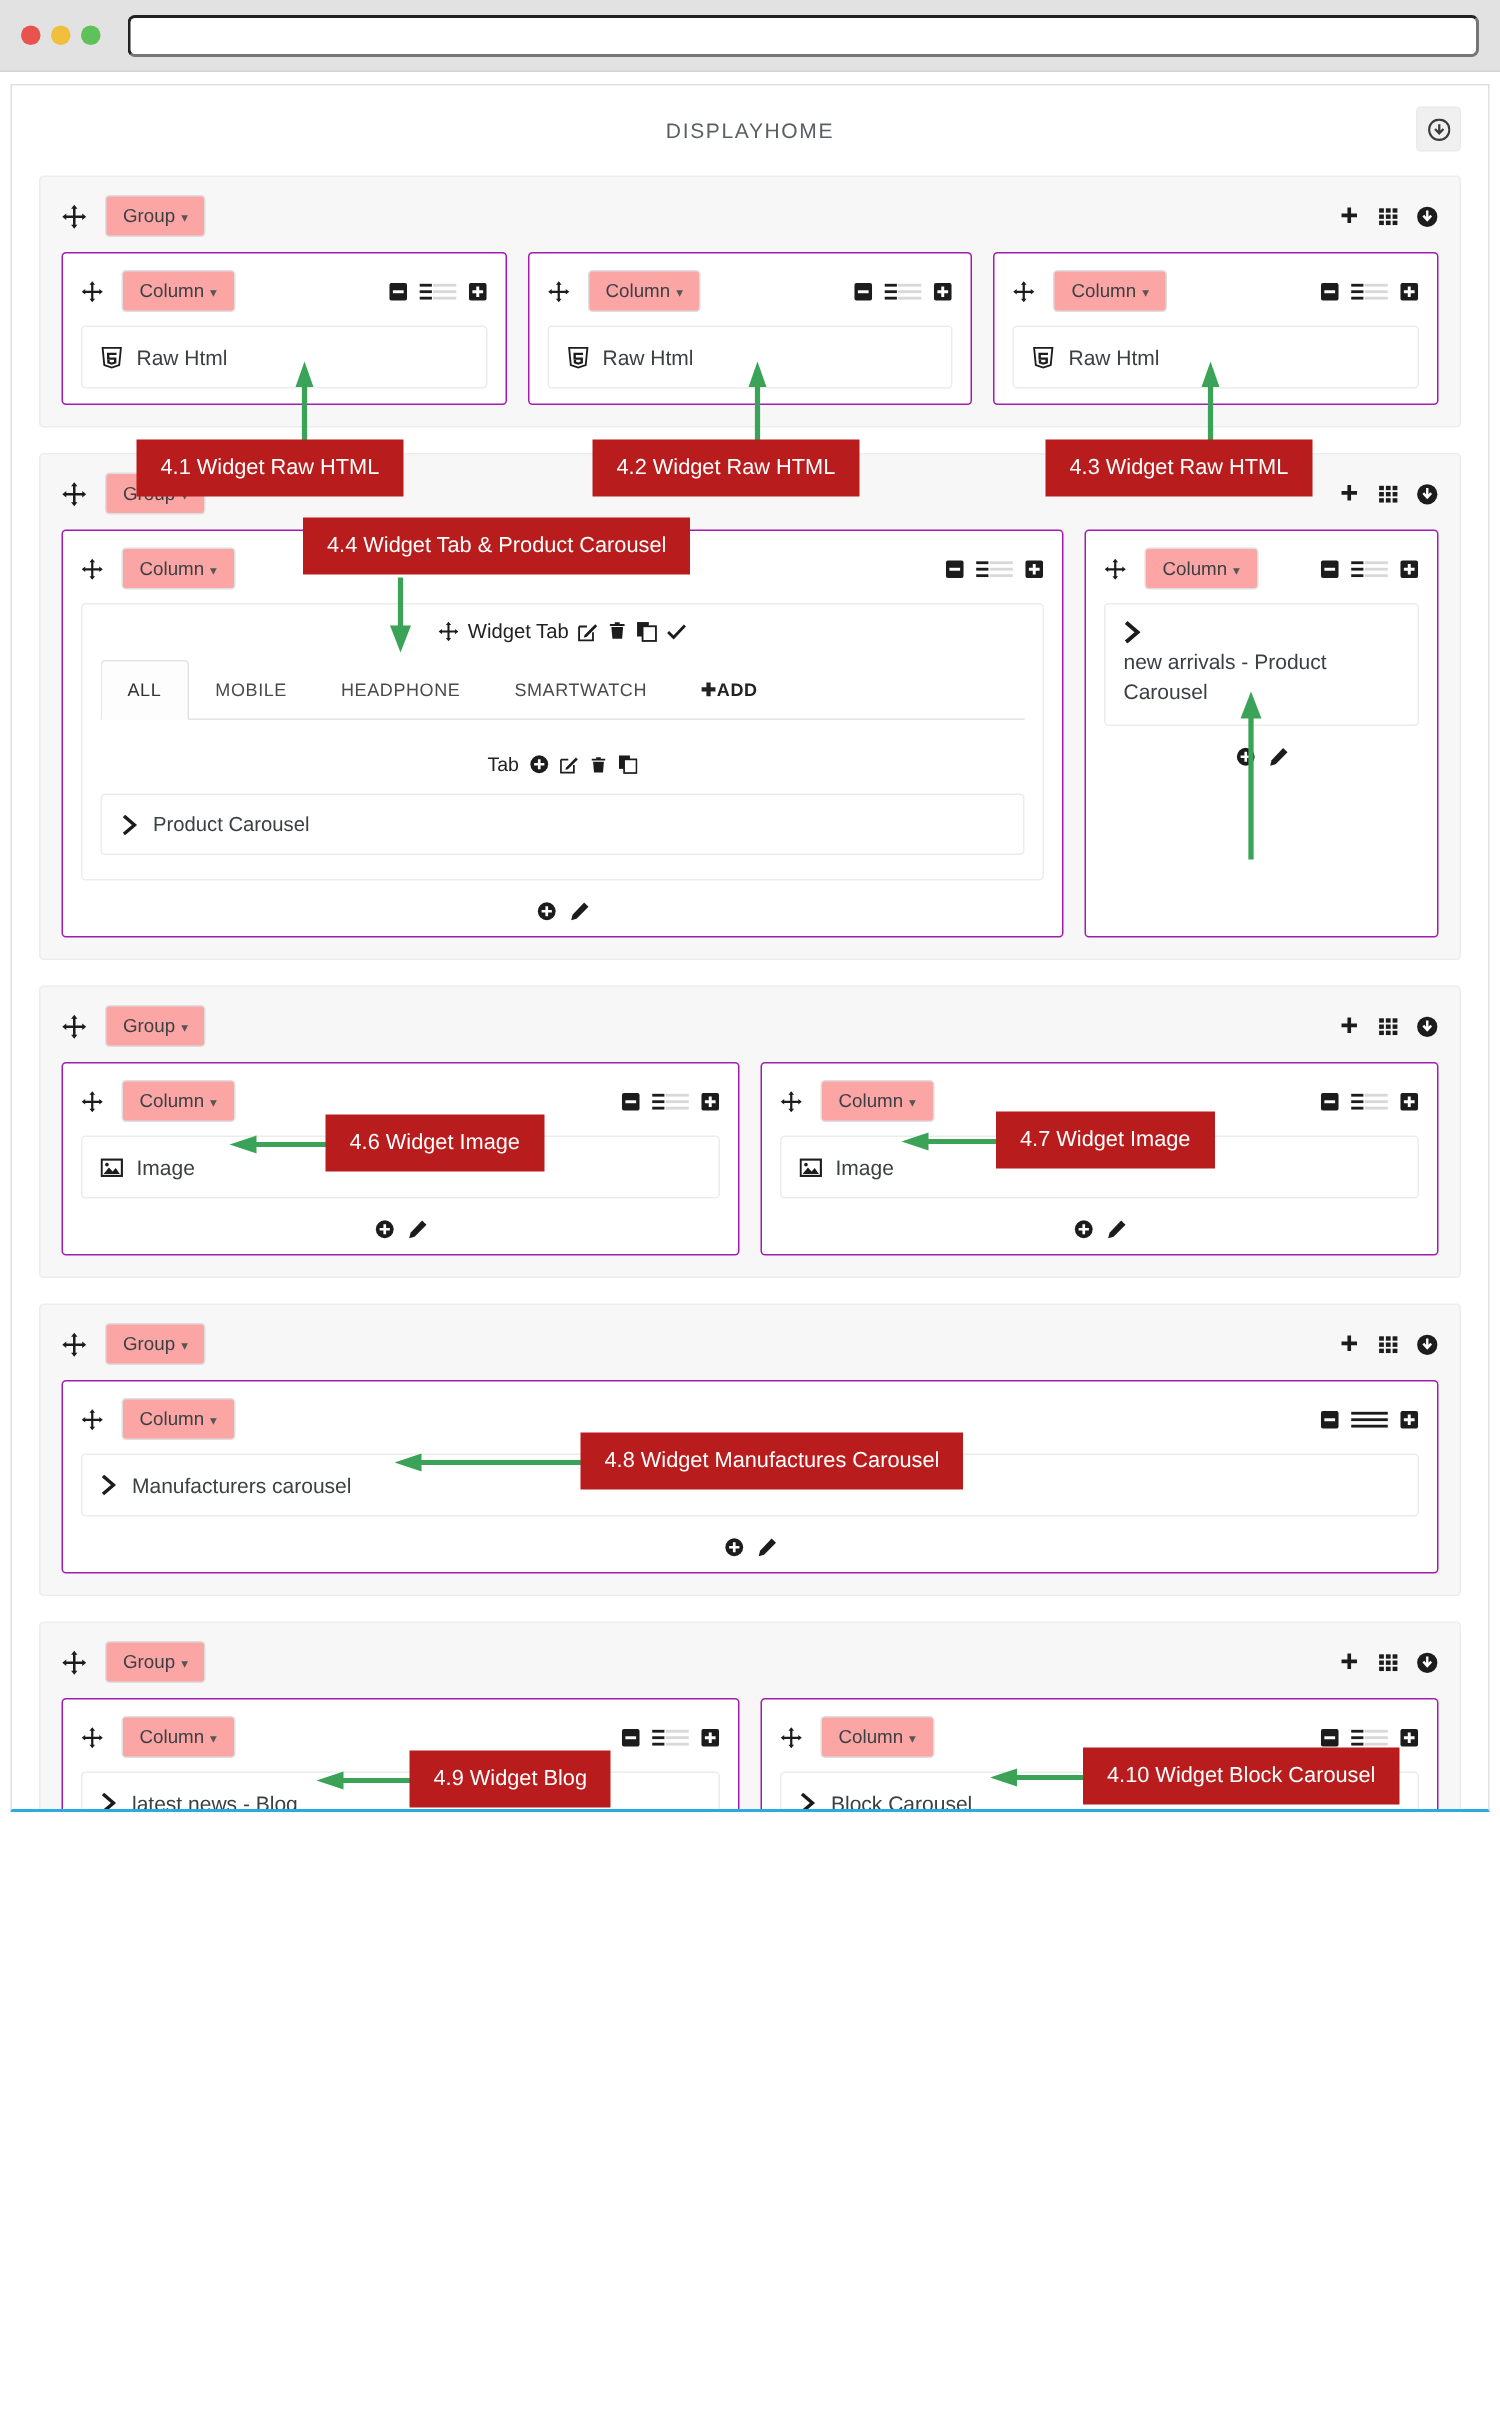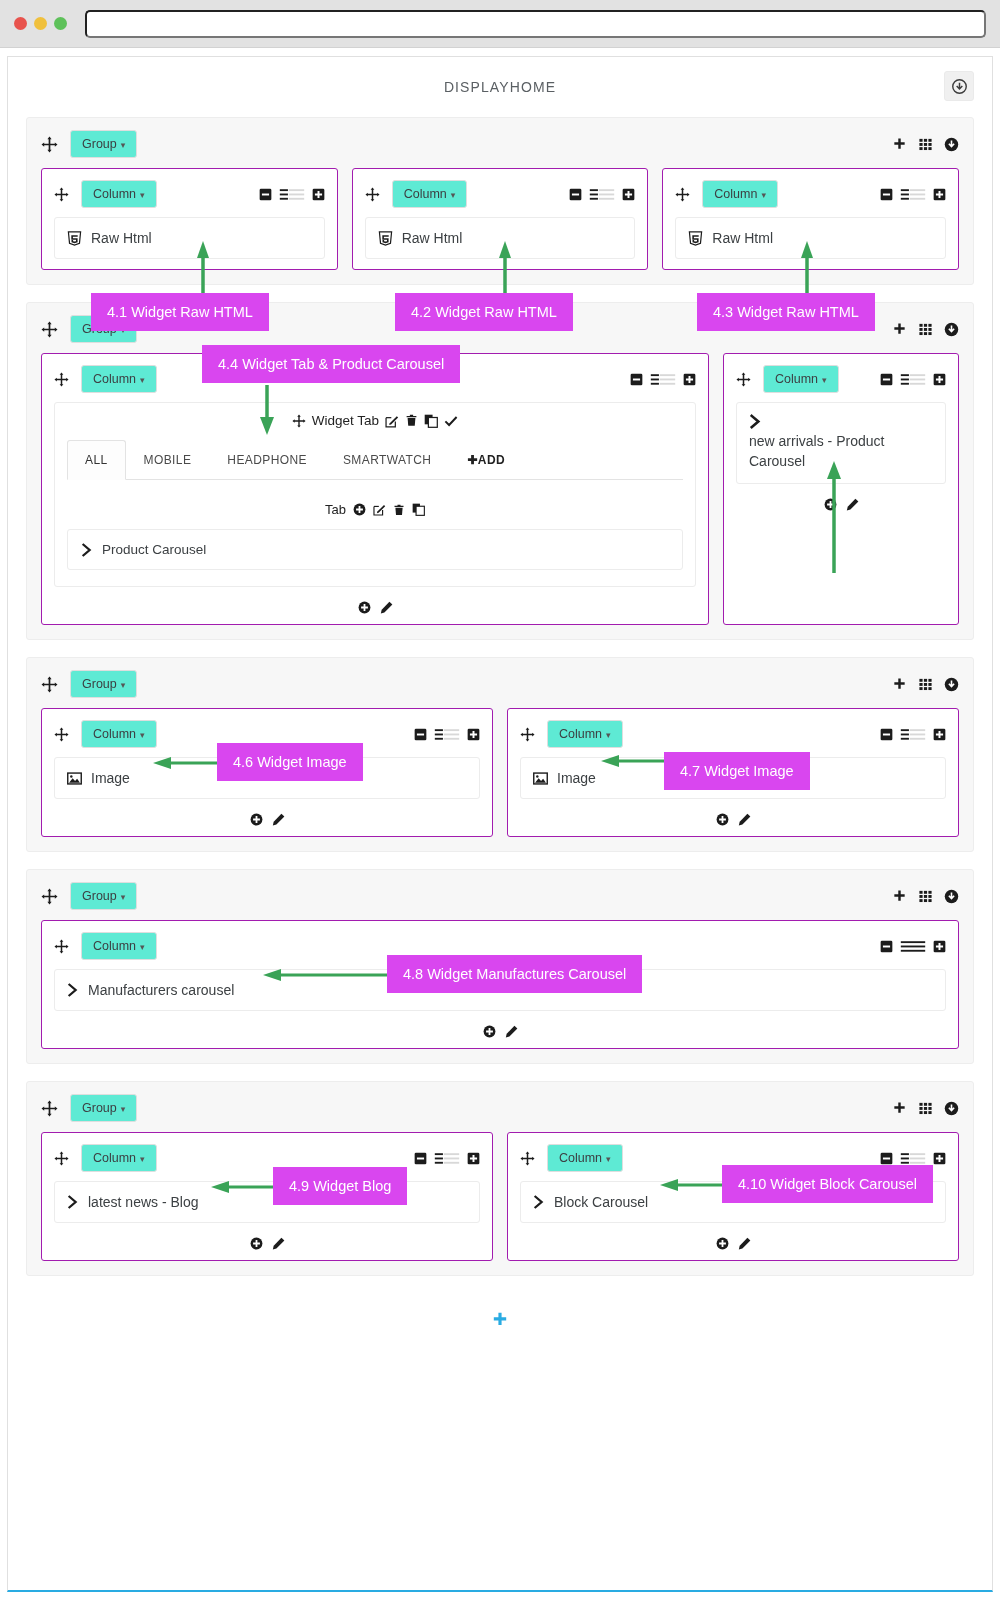--- a/index.html
+++ b/index.html
@@ -28,21 +28,21 @@
     flex: 1;
     height: 28px;
     background: #ffffff;
     border-radius: 5px;
   }
 
   
   .page-frame {
     margin: 8px 7px 0 7px;
     width: 986px;
-    height: 1536px;
+    height: 1152px;
     background: #ffffff;
     border: 1px solid #e0e0e0;
     border-bottom: 2px solid #29abe2;
     position: relative;
     overflow: hidden;
   }
 
   .page-title-bar {
     height: 60px;
     display: flex;
@@ -82,21 +82,21 @@
     padding: 12px 14px 10px 14px;
   }
   .move-handle {
     font-size: 17px;
     color: #1c1c1c;
     margin-right: 12px;
     cursor: move;
     line-height: 1;
   }
   .pill {
-    background: #5eead4;
+    background: #fca5a5;
     border: 1px solid #dedede;
     border-radius: 3px;
     padding: 6px 11px;
     font-size: 12.5px;
     color: #3c4043;
     cursor: pointer;
     white-space: nowrap;
   }
   .caret { font-size: 9px; margin-left: 4px; color: #555; }
   .group-header-actions {
@@ -159,21 +159,21 @@
     justify-content: center;
     align-items: center;
     gap: 9px;
     padding-top: 14px;
   }
   .cf-icon { cursor: pointer; display: flex; align-items: center; }
 
   
   .anno {
     position: absolute;
-    background: #d946ef;
+    background: #b91c1c;
     color: #ffffff;
     font-size: 14.5px;
     padding: 11px 16px;
     white-space: nowrap;
     z-index: 30;
     font-family: "Liberation Sans", sans-serif;
   }
   .arrow-svg { position: absolute; z-index: 29; overflow: visible; }
 
   
@@ -880,21 +880,21 @@
       </div>
     </div>
 
     <svg class="arrow-svg" style="left:0;top:0;width:100%;height:220px;">
       <path d="M210 105 L140 105" stroke="#3aa357" stroke-width="3.2" fill="none"></path>
       <path d="M126 105 L144 99 L144 111 Z" fill="#3aa357"></path>
       <path d="M658 103 L588 103" stroke="#3aa357" stroke-width="3.2" fill="none"></path>
       <path d="M574 103 L592 97 L592 109 Z" fill="#3aa357"></path>
     </svg>
     <div class="anno" style="left:190px; top:85px;">4.6 Widget Image</div>
-    <div class="anno" style="left:637px; top:94px;">4.7 Widget Image</div>
+    <div class="anno" style="left:637px; top:83px;">4.7 Widget Image</div>
   </div>
 
   <div class="group" style="position:relative;">
     <div class="group-header">
       <span class="move-handle">
           <svg width="17" height="17" viewBox="0 0 16 16">
             <path d="M8 0.5 L10 3 H8.8 V7.2 H13 V6 L15.5 8 L13 10 V8.8 H8.8 V13 H10 L8 15.5 L6 13 H7.2 V8.8 H3 V10 L0.5 8 L3 6 V7.2 H7.2 V3 H6 Z" fill="#1c1c1c"></path>
           </svg>
         </span>
       <span class="pill"><span>Group</span><span class="caret">▾</span></span>

